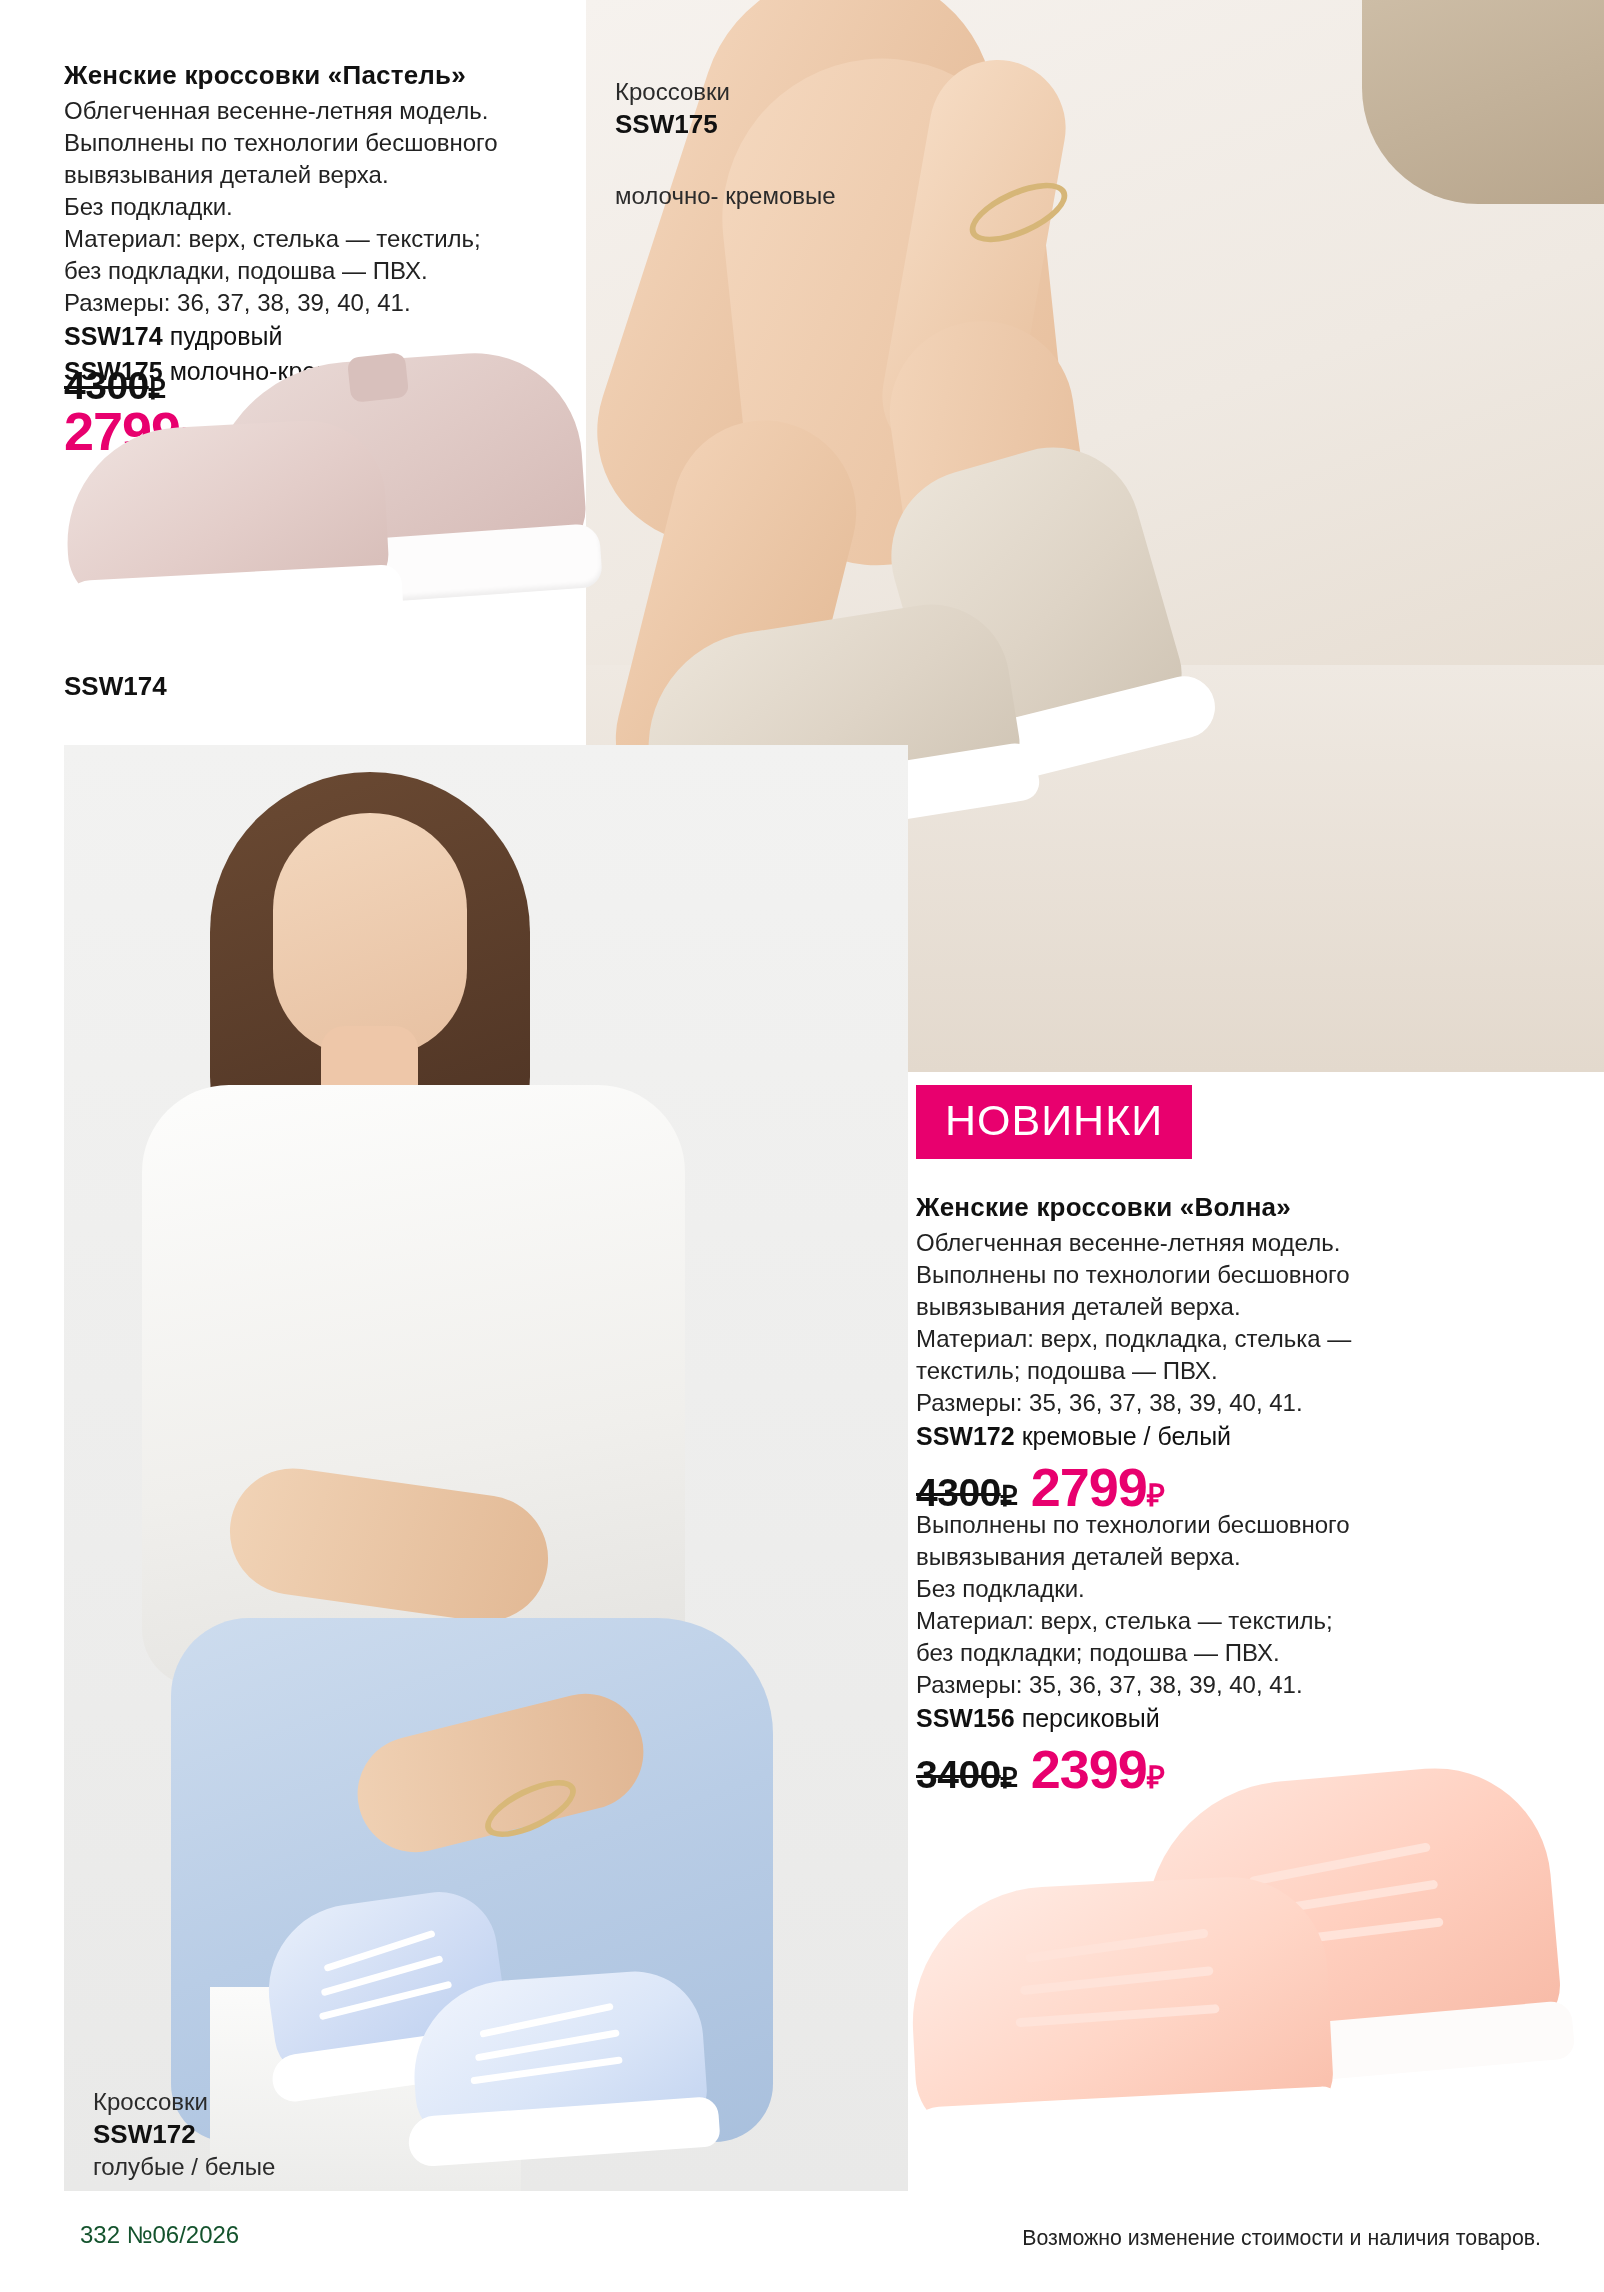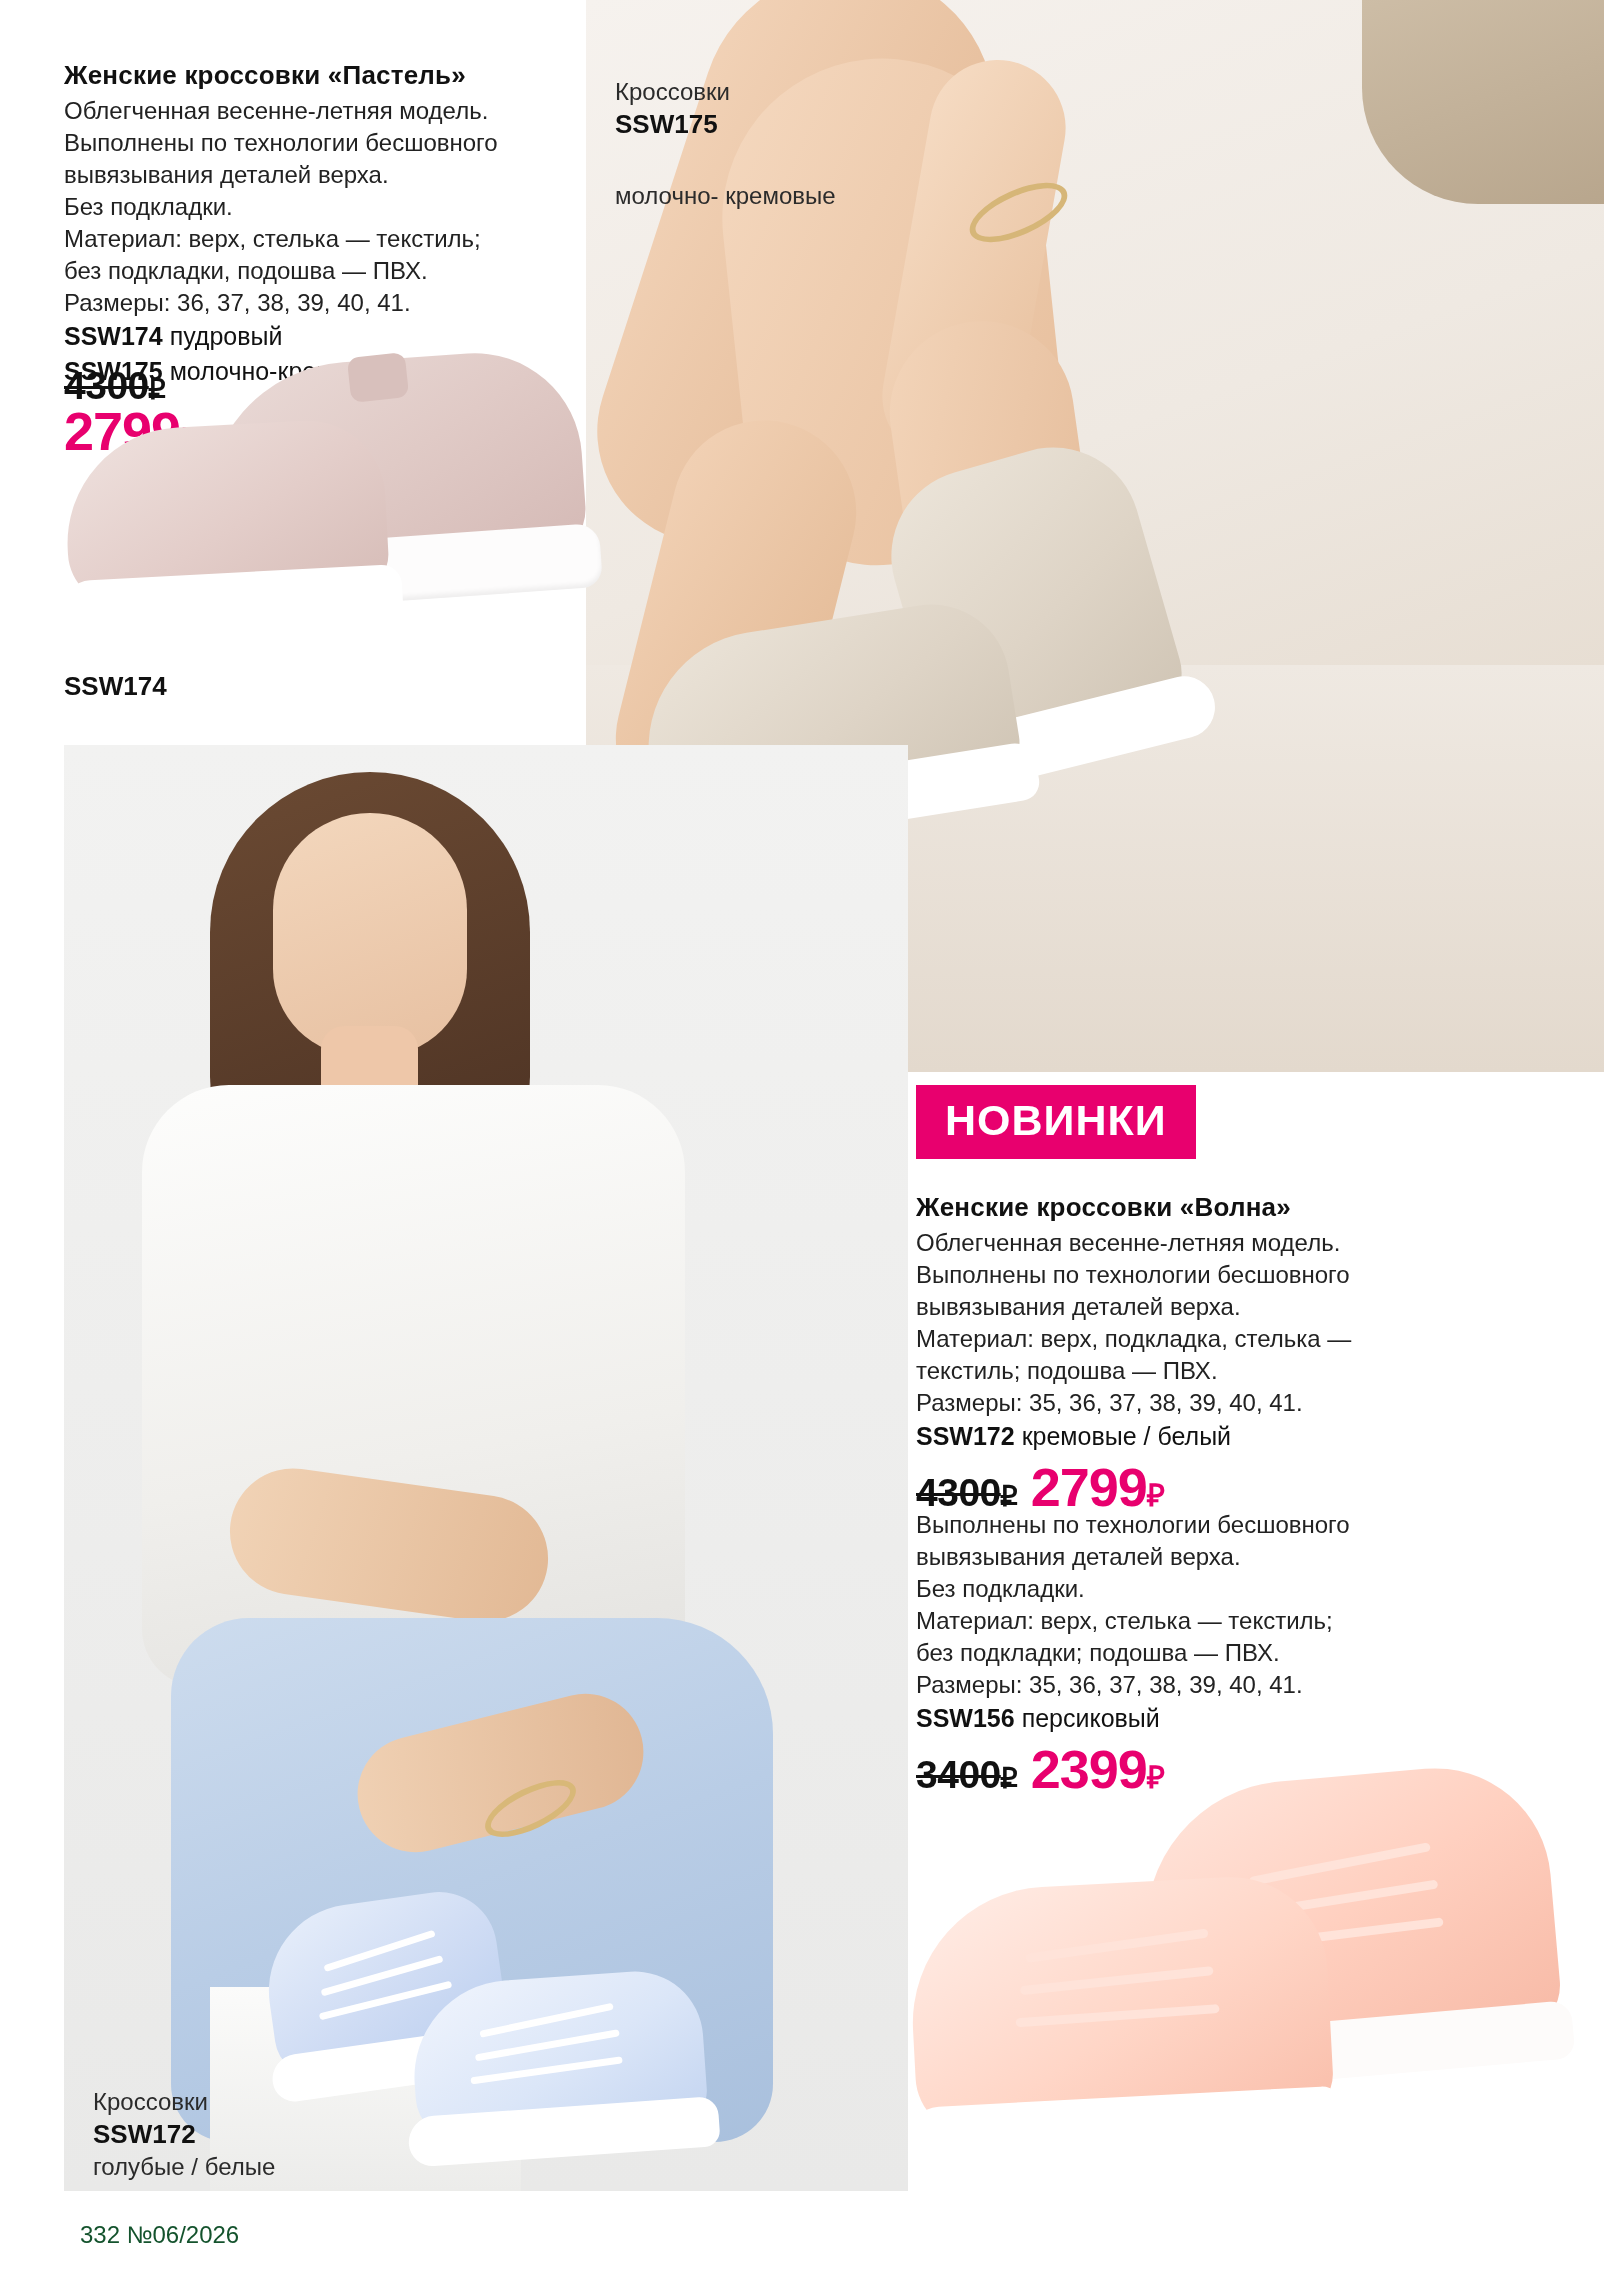--- a/index.html
+++ b/index.html
@@ -341,21 +341,21 @@
   #label-ssw172 .l2 { font-size: 26px; color: #111; font-weight: bold; line-height: 33px; }
   #label-ssw172 .l3 { font-size: 24px; color: #2b2b2b; line-height: 32px; }
 
   
   #badge-novinki {
     position: absolute;
     left: 916px;
     top: 1085px;
     background: #e8006e;
     color: #ffffff;
-    font-weight: bold;
+    font-weight: normal;
     font-size: 43px;
     letter-spacing: 1px;
     padding: 13.6px 29px 17.5px 29px;
     line-height: 1;
   }
 
   
   #block-volna {
     position: absolute;
     left: 916px;
@@ -576,16 +576,17 @@
       <div class="peach-lace" style="left:109px; top:93px; width:194px; transform:rotate(-3deg);"></div>
       <div class="peach-lace" style="left:103px; top:128px; width:204px; transform:rotate(-1deg);"></div>
     </div>
   </div>
 
   <div id="footer-page">
     <span>332</span>
     <span>№06/2026</span>
   </div>
   <div id="footer-note">
+    <div>Возможно изменение стоимости и наличия товаров.</div>
   </div>
 
 </div>
 
 
 </body></html>

